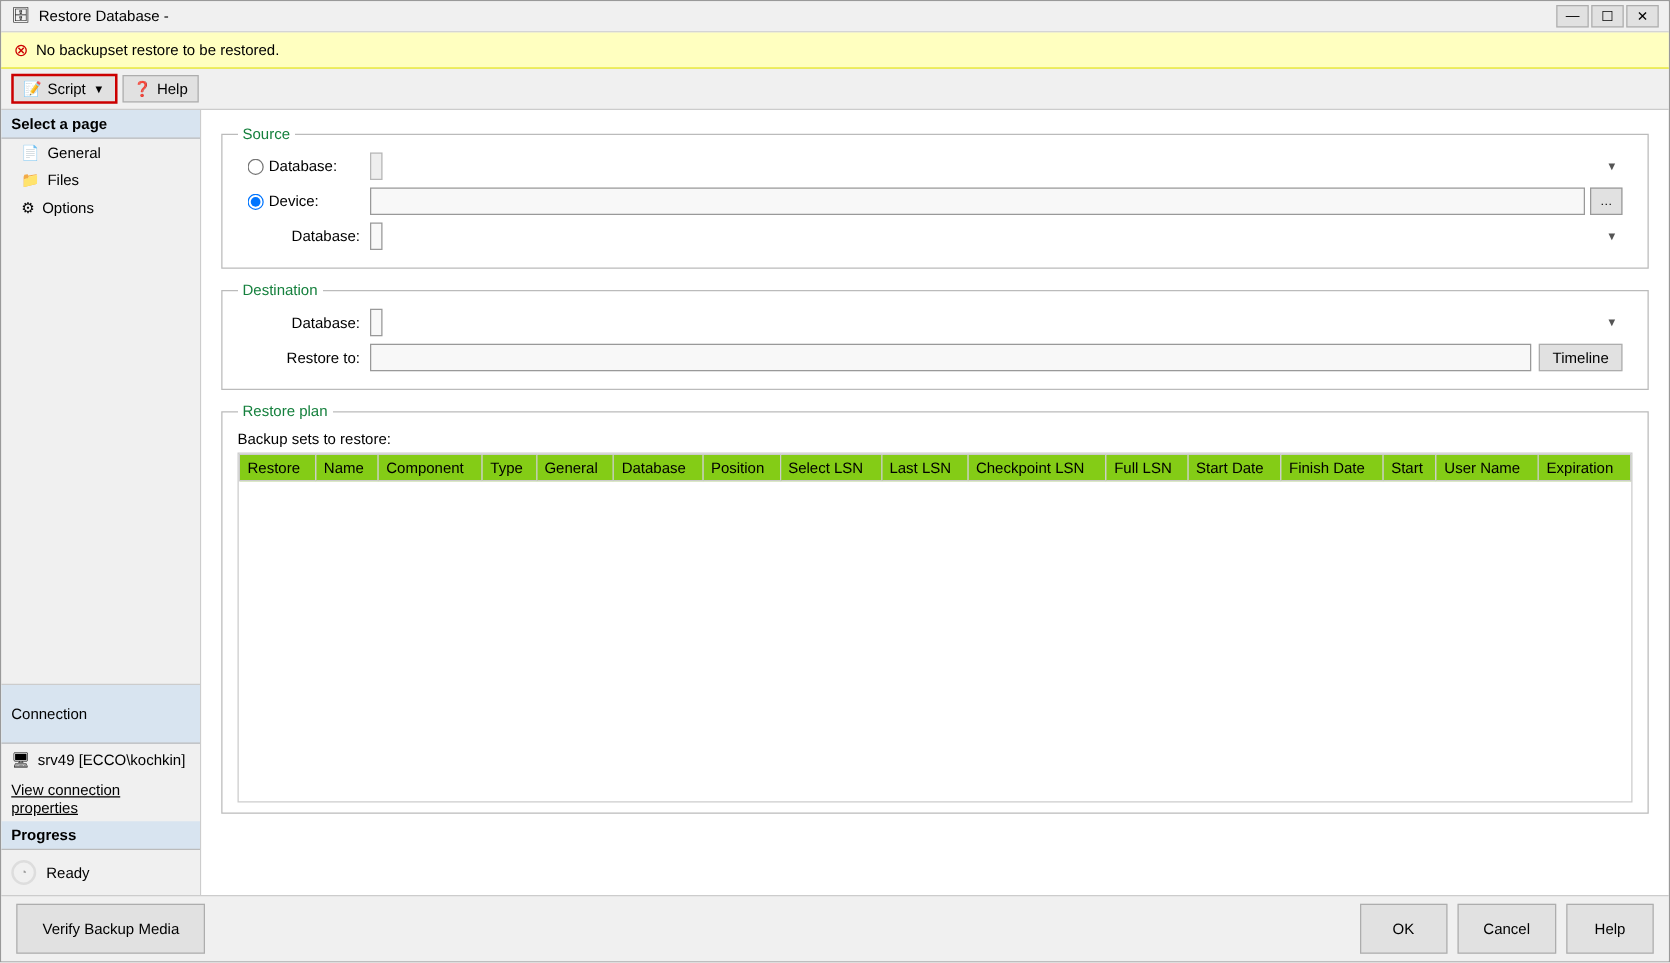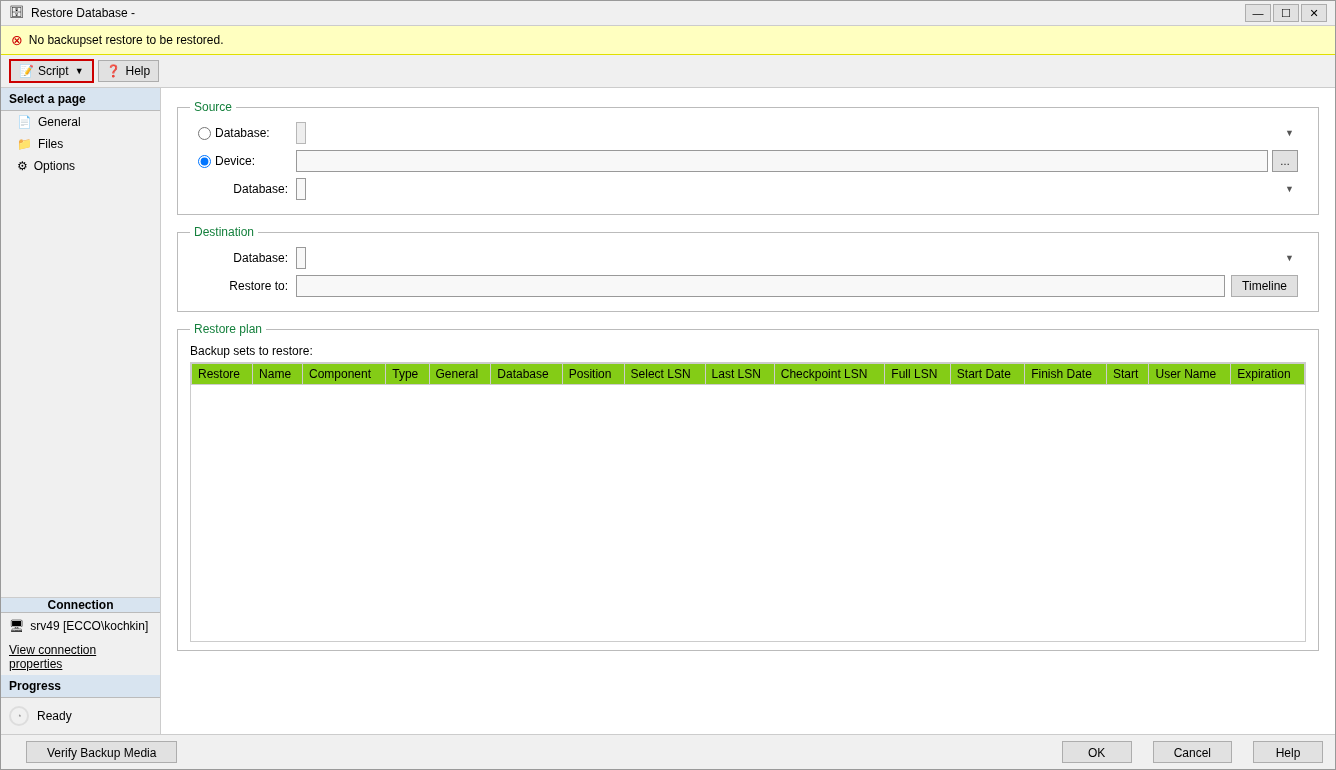--- a/index.html
+++ b/index.html
@@ -21,21 +21,21 @@
     .toolbar-btn-normal { border: 1px solid #adadad; }
     .dropdown-arrow { font-size: 9px; margin-left: 2px; }
 
     .main-content { display: flex; flex: 1; overflow: hidden; }
 
     .sidebar { width: 160px; background: #f0f0f0; border-right: 1px solid #ccc; display: flex; flex-direction: column; }
     .sidebar-section { background: #d8e4f0; padding: 4px 8px; font-weight: bold; font-size: 12px; border-bottom: 1px solid #bbb; }
     .sidebar-item { display: flex; align-items: center; gap: 6px; padding: 4px 16px; cursor: pointer; }
 
     .sidebar-bottom { margin-top: auto; border-top: 1px solid #ccc; }
-    .connection-section { background: #d8e4f0; padding: 0 8px; font-weight: bold; border-bottom: 1px solid #bbb; text-align: center; }
+    .connection-section { background: #d8e4f0; padding: 16px 8px; font-weight: normal; border-bottom: 1px solid #bbb; }
     .connection-item { display: flex; align-items: center; gap: 6px; padding: 6px 8px; }
     .connection-link { color: #000000; text-decoration: underline; cursor: pointer; padding: 4px 8px; display: block; }
     .progress-section { background: #d8e4f0; padding: 4px 8px; font-weight: bold; border-bottom: 1px solid #bbb; }
     .progress-status { display: flex; align-items: center; gap: 8px; padding: 8px; }
     .spinner { width: 20px; height: 20px; border: 2px solid #ddd; border-radius: 50%; display: flex; align-items: center; justify-content: center; font-size: 9px; color: #999; }
 
     .content-area { flex: 1; padding: 12px 16px; overflow-y: auto; background: #fff; }
 
     .field-row { display: flex; align-items: center; margin-bottom: 6px; padding: 0 8px; }
     .field-label { width: 90px; text-align: right; margin-right: 8px; color: #000; flex-shrink: 0; }
@@ -48,21 +48,21 @@
     .browse-btn { width: 26px; height: 22px; background: #e1e1e1; border: 1px solid #999; display: flex; align-items: center; justify-content: center; cursor: pointer; margin-left: 4px; font-size: 10px; }
 
     fieldset { border: 1px solid #bbb; padding: 8px 12px; margin-bottom: 10px; }
     legend { font-size: 12px; padding: 0 4px; color: #15803d; }
     .table-label { font-size: 12px; margin-bottom: 4px; }
     .data-table { width: 100%; border-collapse: collapse; font-size: 11px; }
     .data-table th { background: #84cc16; border: 1px solid #ccc; padding: 3px 6px; text-align: left; font-weight: normal; white-space: nowrap; }
     .table-container { border: 1px solid #ccc; min-height: 280px; overflow-x: auto; }
 
     .bottom-bar { background: #f0f0f0; border-top: 1px solid #ccc; padding: 6px 12px; display: flex; align-items: center; justify-content: flex-end; gap: 8px; }
-    .bottom-btn { padding: 4px 20px; height: 22px; background: #e1e1e1; border: 1px solid #adadad; cursor: pointer; font-size: 12px; min-width: 70px; margin-left: 13px; }
+    .bottom-btn { padding: 4px 20px; height: 40px; background: #e1e1e1; border: 1px solid #adadad; cursor: pointer; font-size: 12px; min-width: 70px; }
     .verify-btn { margin-right: auto; }
 
     input[type="radio"] { margin: 0; }
   </style>
 </head>
 <body>
 
 <div class="window">
 
   <div class="title-bar">

